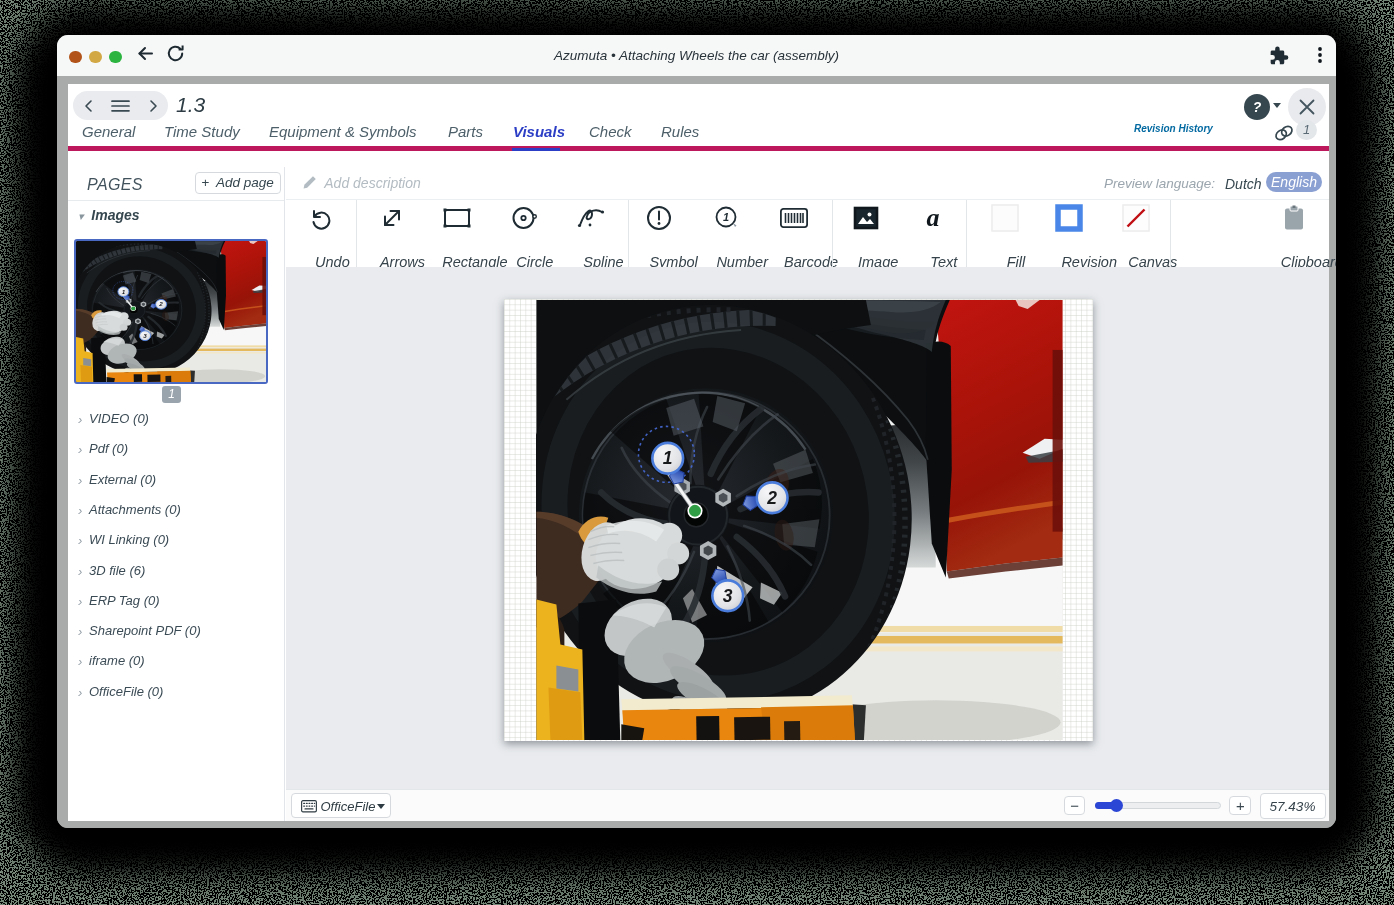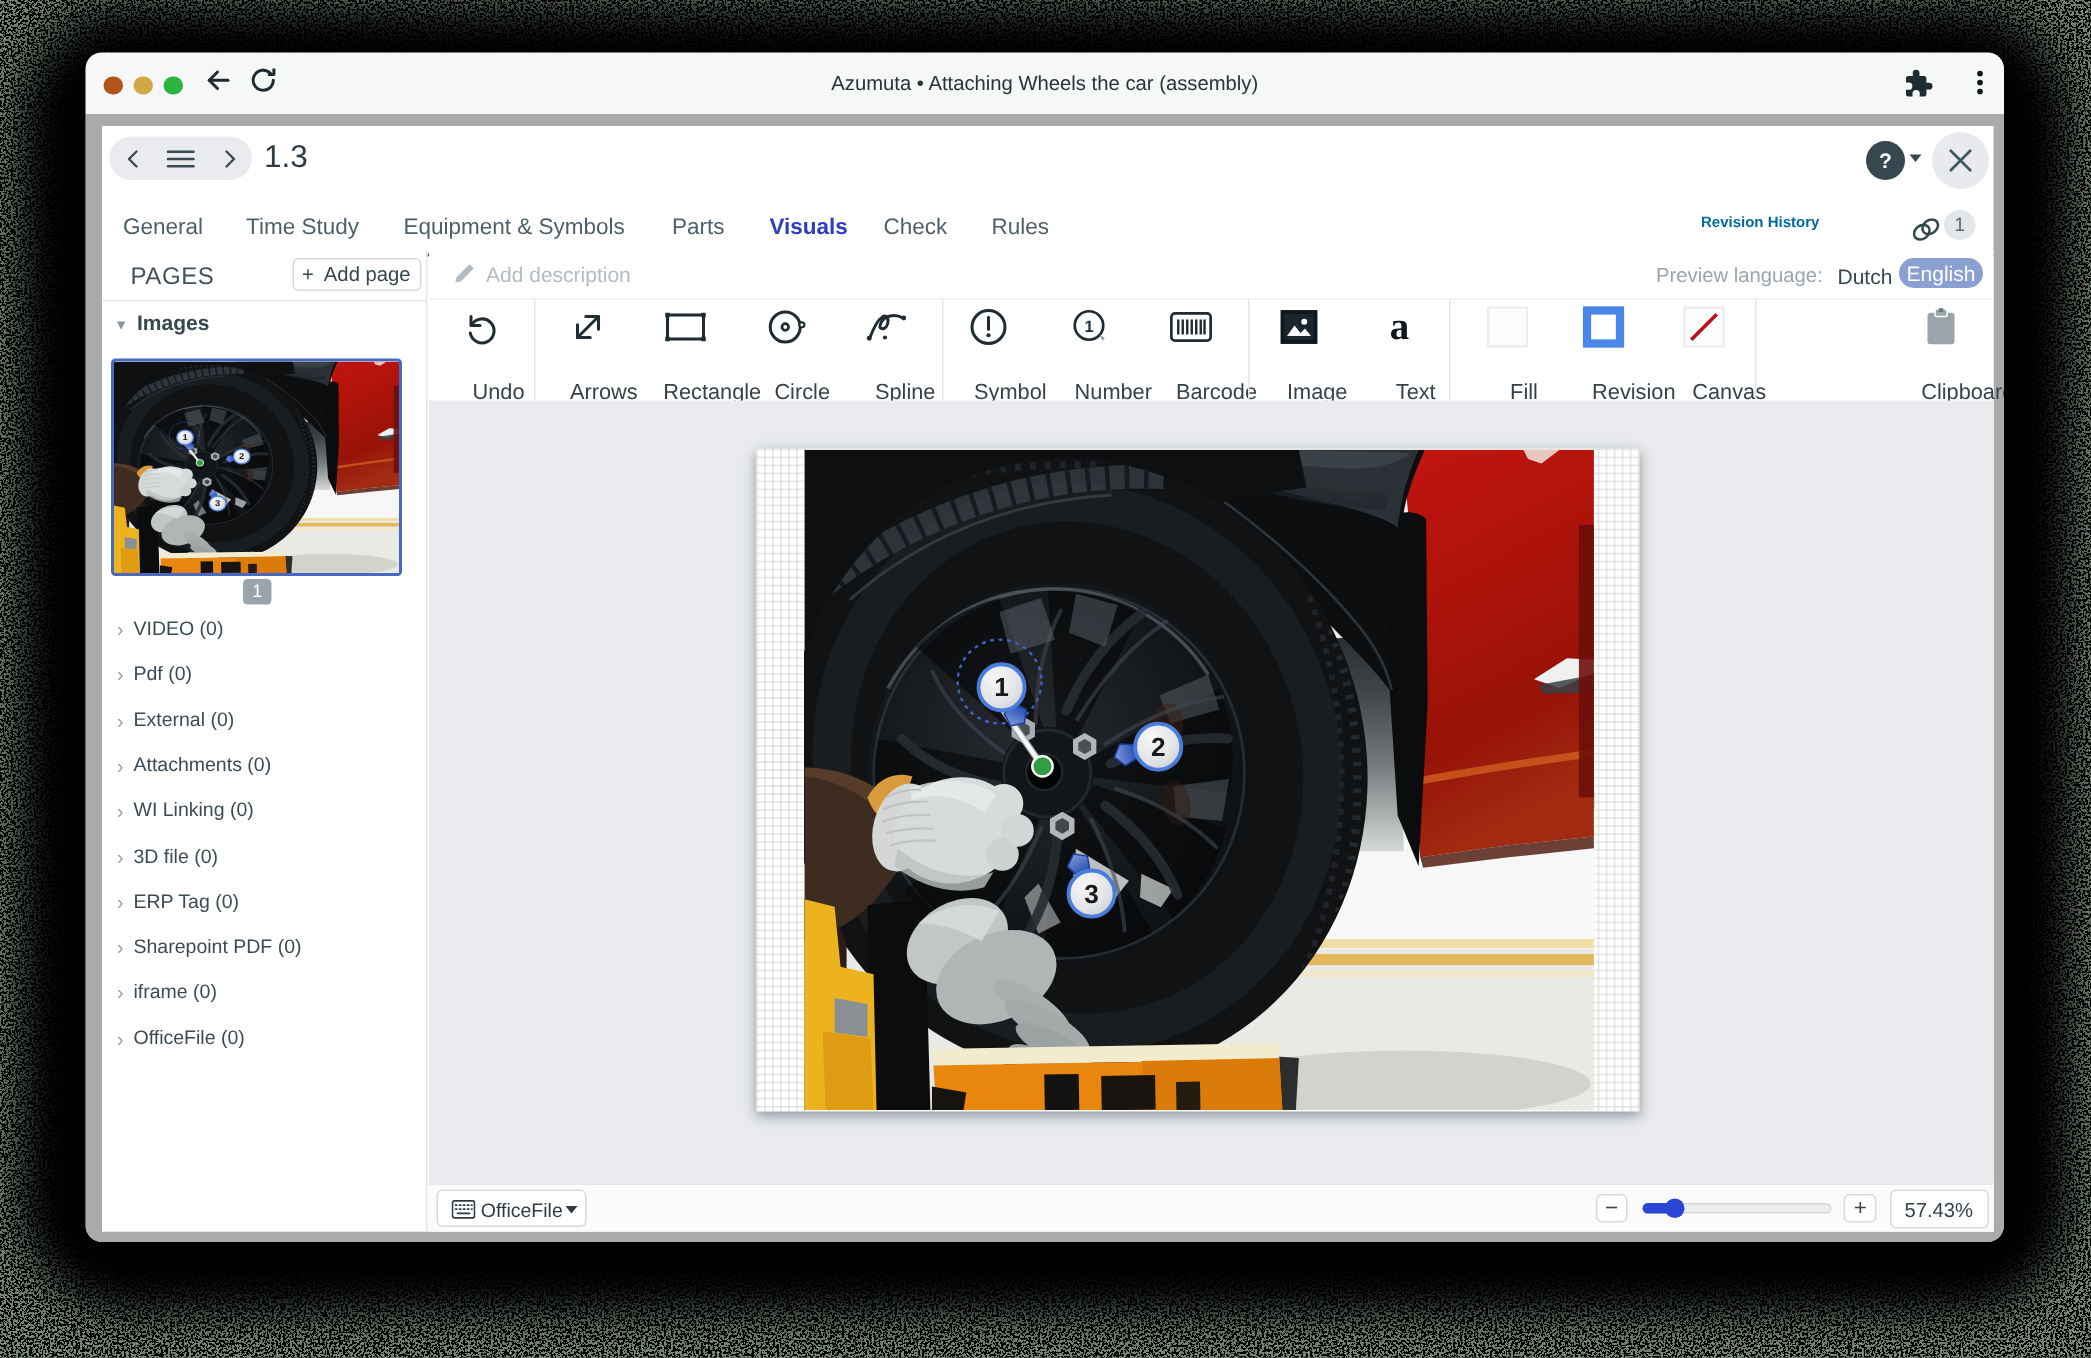--- a/index.html
+++ b/index.html
@@ -1,39 +1,39 @@
 <!DOCTYPE html>
 <html><head>
 <meta charset="utf-8">
 <style>
 * { margin:0; padding:0; box-sizing:border-box; }
 html,body { width:1394px; height:905px; overflow:hidden; }
 body { font-family:"Liberation Sans", sans-serif; background:#131a13; position:relative; }
 .noise { position:absolute; inset:0; z-index:0; }
-.window { position:absolute; left:57px; top:35px; width:1279px; height:793px; border-radius:11px; background:#a9abab; overflow:hidden; z-index:2; box-shadow:0 0 50px 25px rgba(0,0,0,0.9); }
+.window { position:absolute; left:57px; top:35px; width:1279px; height:793px; border-radius:11px; background:#a9abab; overflow:hidden; z-index:2; box-shadow:0 0 50px 25px rgba(0,0,0,0.9);font-style:italic; }
 .titlebar { position:absolute; left:0; top:0; width:100%; height:41px; background:#f6f7f7; }
 .tl { position:absolute; top:15.5px; width:12.5px; height:12.5px; border-radius:50%; }
 .tl.r { left:12px; background:#b25419; }
 .tl.y { left:32px; background:#d2a844; }
 .tl.g { left:52px; background:#2cb440; }
 .navic { position:absolute; top:9px; color:#1e2a31; }
 .title { position:absolute; top:0; left:0; width:100%; height:41px; text-align:center; line-height:41px; font-size:13.5px; color:#28333a; }
 .tbright { position:absolute; top:9px; }
 .page { position:absolute; left:0; top:41px; width:100%; height:752px; background:#a9abab; }
 .app { position:absolute; left:11px; top:8px; width:1260.5px; height:737px; background:#fff; }
 
 .hdr { position:absolute; left:0; top:0; width:100%; height:48px; }
 .navpill { position:absolute; left:4.5px; top:7px; width:95px; height:29px; border-radius:15px; background:#e9ebee; color:#3a4a52; }
 .navpill svg { position:absolute; top:8px; }
 .vnum { position:absolute; left:108px; top:9px; font-size:21px; color:#2e3d45; }
 .helpbtn { position:absolute; left:1176px; top:10px; width:26px; height:26px; border-radius:50%; background:#36474f; color:#fff; text-align:center; line-height:26px; font-size:14px; font-weight:bold; }
 .helpcaret { position:absolute; left:1205px; top:19px; width:0; height:0; border-left:4.5px solid transparent; border-right:4.5px solid transparent; border-top:5.5px solid #36474f; }
 .closebtn { position:absolute; left:1220px; top:4px; width:38px; height:38px; border-radius:50%; background:#e8eaed; }
 
-.tabs { position:absolute; left:0; top:52px; width:100%; height:35px; border-bottom:2px solid #be185d; font-size:15px; color:#4d5f69;padding-left:40px; }
+.tabs { position:absolute; left:0; top:32px; width:100%; height:35px; border-bottom:5px solid #be185d; font-size:15px; color:#4d5f69;padding-left:40px; }
 .tab { position:absolute; top:7px; }
 .tab.active { color:#2c3ec5; font-weight:bold; }
 .tabline { position:absolute; left:444px; top:32px; width:48px; height:3px; background:#2c3ec5; }
 .revh { position:absolute; left:1066px; top:7px; font-size:10px; color:#0369a1; font-weight:bold; }
 .linkic { position:absolute; left:1205px; top:5px; }
 .linkbadge { position:absolute; left:1228px; top:4px; width:21px; height:20px; border-radius:10px; background:#e4e7ea; color:#5a6b75; font-size:13px; text-align:center; line-height:20px; }
 
 .sidebar { position:absolute; left:0; top:83px; width:217px; height:654px; background:#fff; border-right:1px solid #e2e5e9; }
 .sbhead { position:absolute; left:0; top:0; width:100%; height:34px; border-bottom:1px solid #e7ebee; }
 .pages { position:absolute; left:19px; top:9px; font-size:16px; color:#42525c; letter-spacing:0.4px; }
@@ -187,21 +187,21 @@
         <div class="sbitem" style="top:328px">
             <span class="chev">›</span>
             <span class="lbl">Attachments (0)</span>
           </div>
         <div class="sbitem" style="top:358px">
             <span class="chev">›</span>
             <span class="lbl">WI Linking (0)</span>
           </div>
         <div class="sbitem" style="top:389px">
             <span class="chev">›</span>
-            <span class="lbl">3D file (0)</span>
+            <span class="lbl">3D file (6)</span>
           </div>
         <div class="sbitem" style="top:419px">
             <span class="chev">›</span>
             <span class="lbl">ERP Tag (0)</span>
           </div>
         <div class="sbitem" style="top:449px">
             <span class="chev">›</span>
             <span class="lbl">Sharepoint PDF (0)</span>
           </div>
         <div class="sbitem" style="top:479px">

